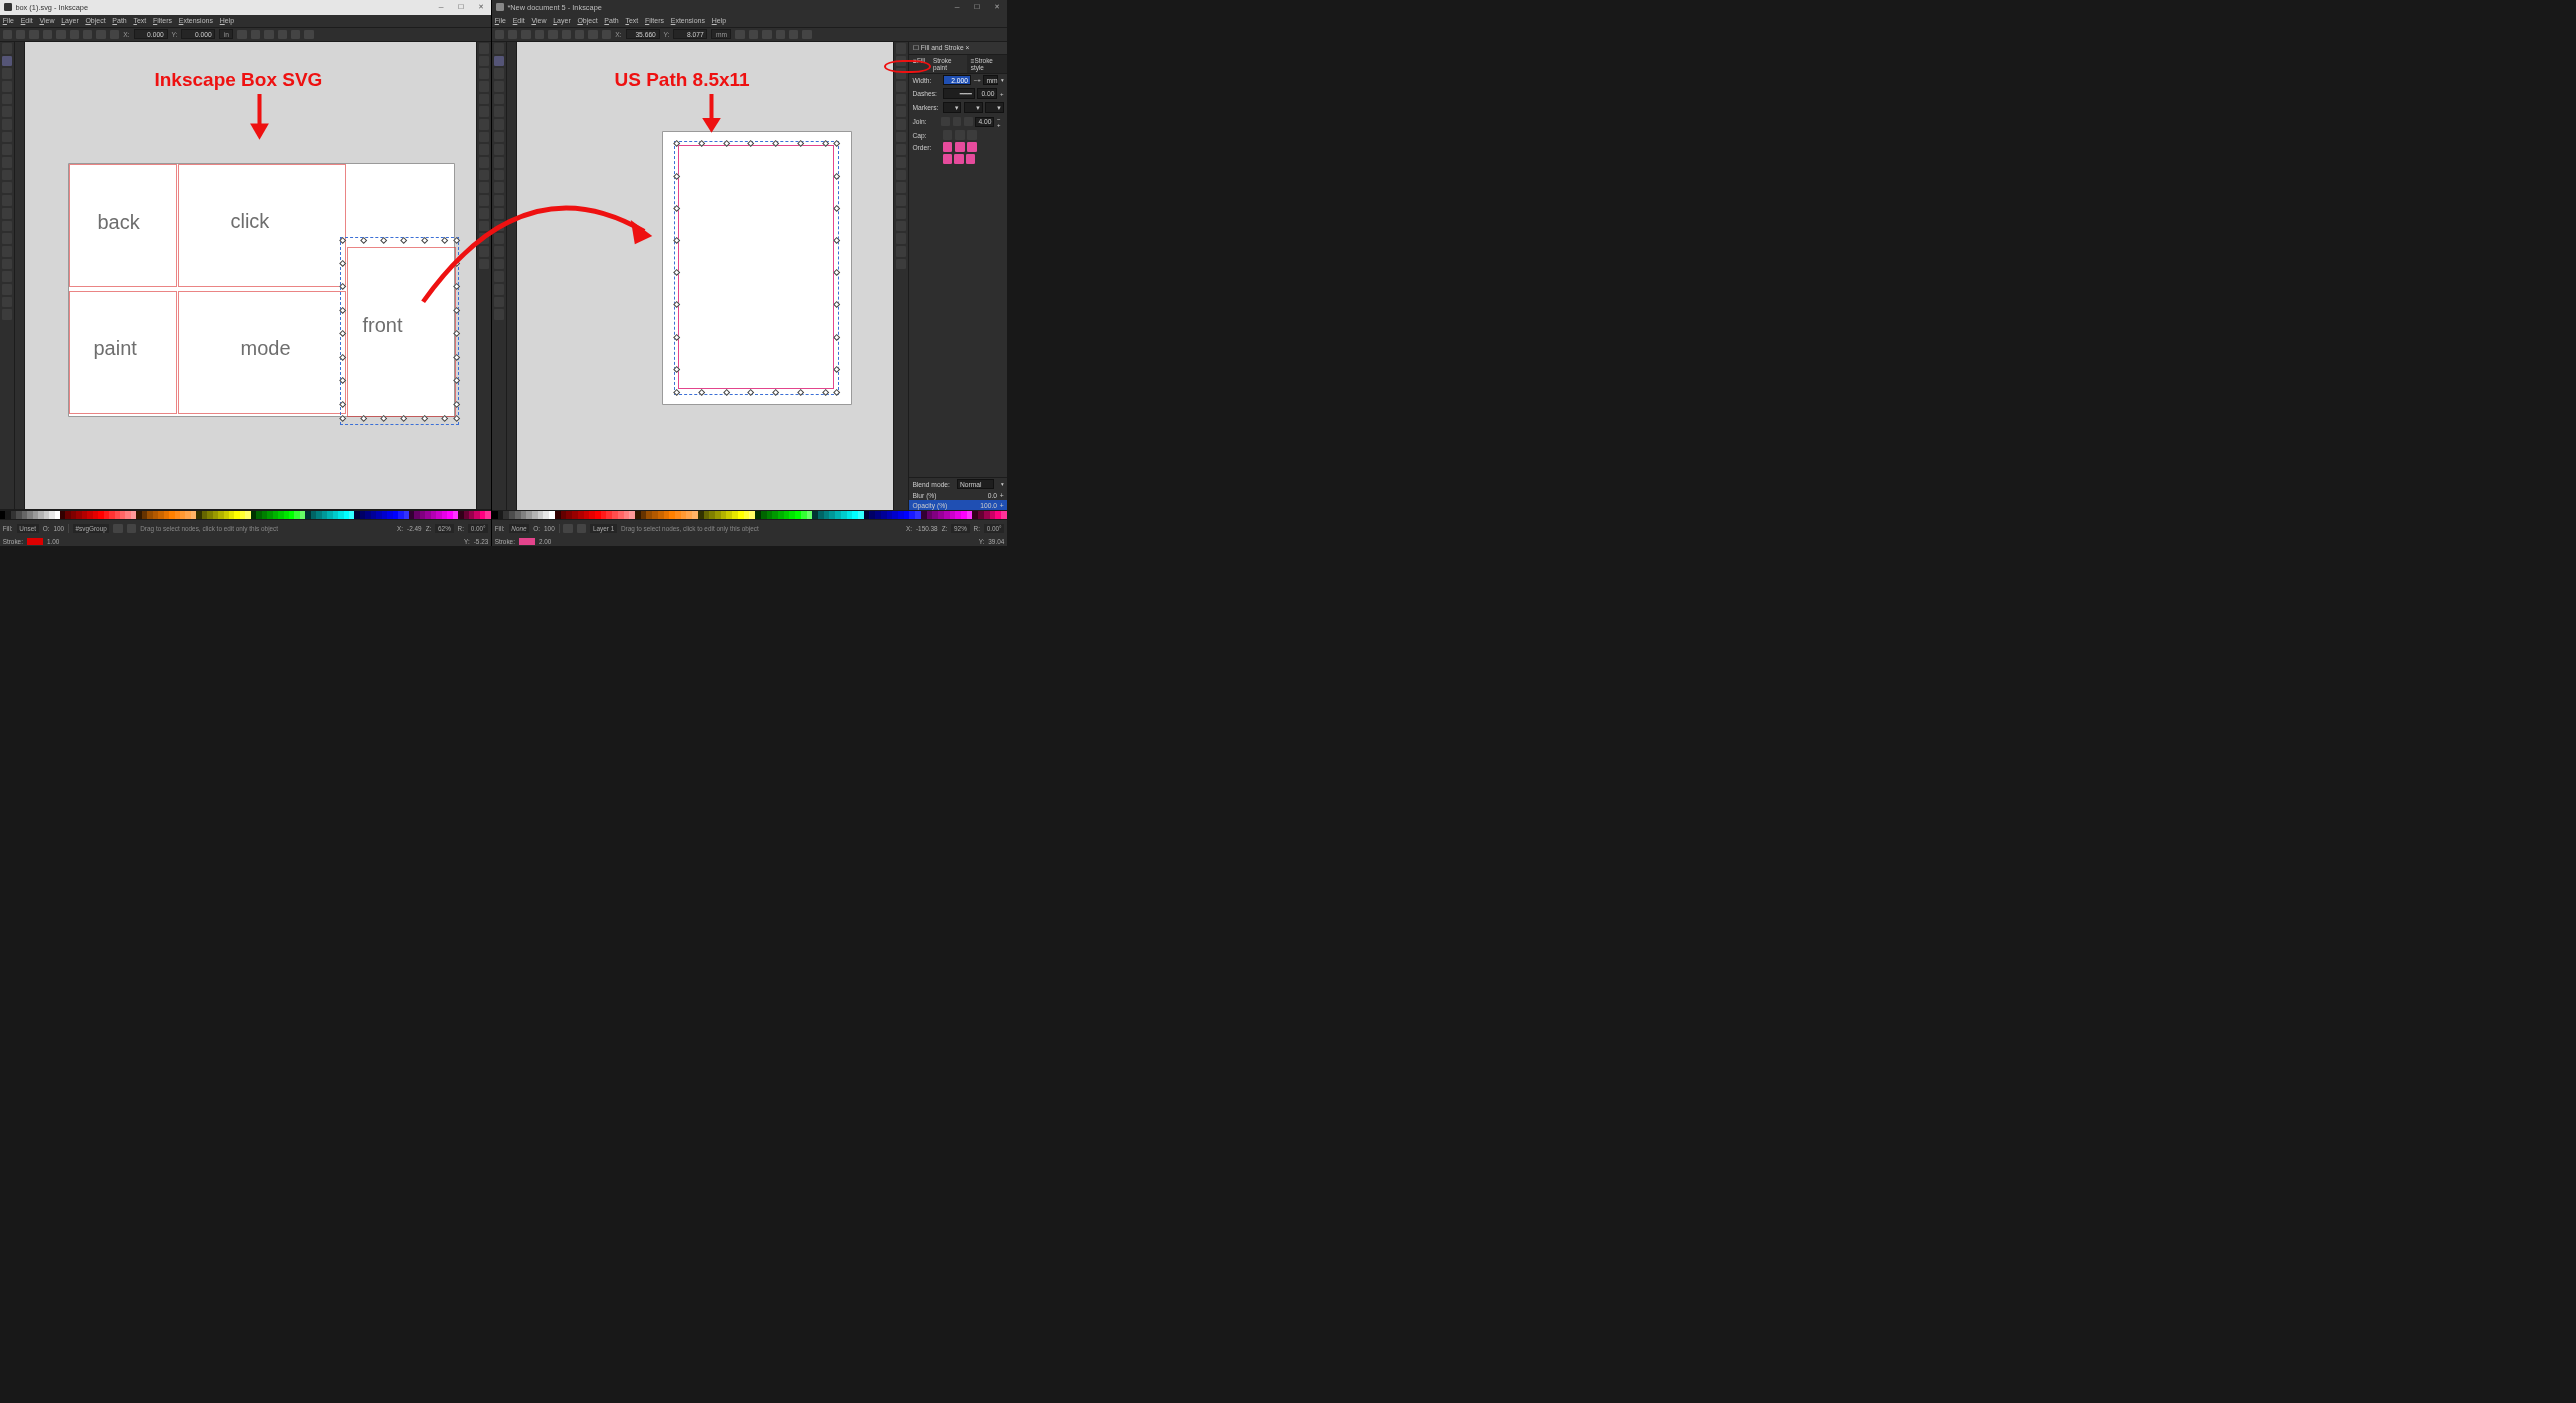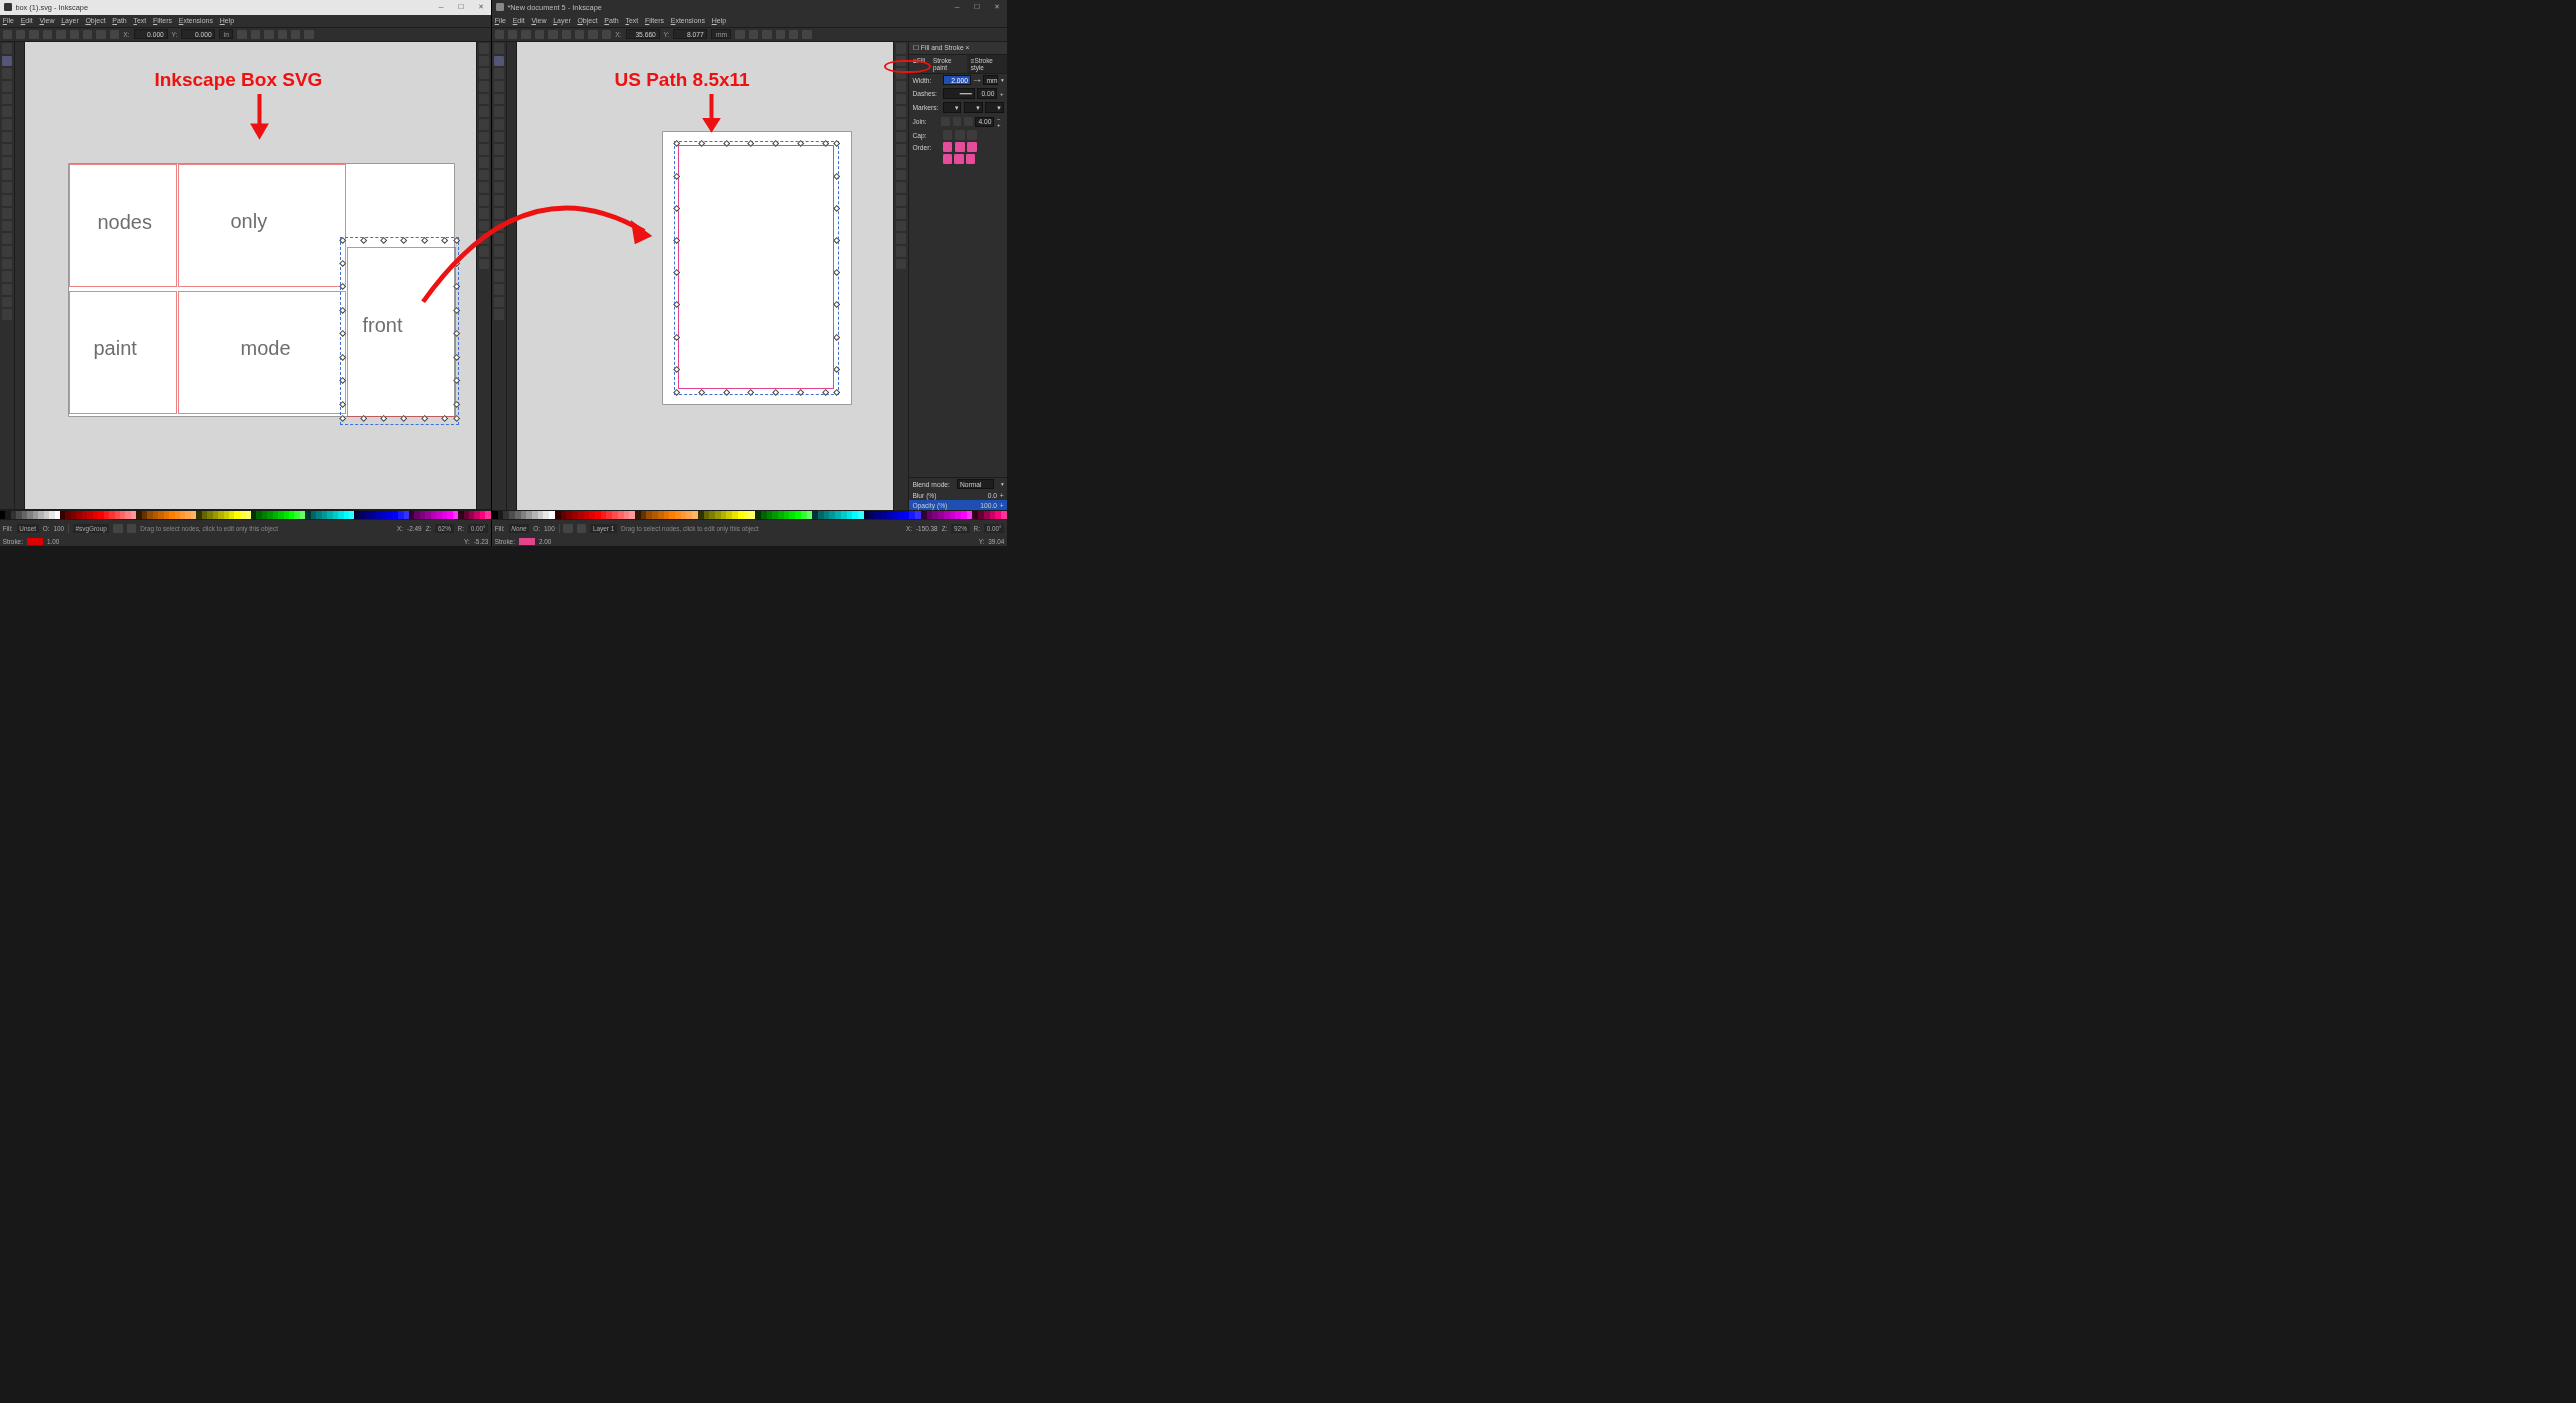--- a/index.html
+++ b/index.html
@@ -162,22 +162,22 @@
 
           <div class="boxpanel" style="left:109px;top:0.7px;width:168px;height:123px"></div>
 
           <div class="boxpanel" style="left:0;top:127px;width:108px;height:123px"></div>
 
           <div class="boxpanel" style="left:109px;top:127px;width:168px;height:123px"></div>
 
           <div class="boxpanel" style="left:278px;top:83px;width:109px;height:170px;border-color:rgba(220,50,50,.6)"></div>
         </div>
 
-        <div class="boxlabel" style="left:72px;top:169px">nodes</div>
-        <div class="boxlabel" style="left:205px;top:168px">only</div>
+        <div class="boxlabel" style="left:72px;top:169px">back</div>
+        <div class="boxlabel" style="left:205px;top:168px">click</div>
         <div class="boxlabel" style="left:68px;top:295px">paint</div>
         <div class="boxlabel" style="left:215px;top:295px">mode</div>
         <div class="boxlabel" style="left:337px;top:272px">front</div>
 
         <div class="selrect" style="left:315px;top:195px;width:119px;height:188px"></div>
 
         <div class="anno" style="left:129px; top:27px">Inkscape Box SVG</div>
         <svg class="arrowV" style="left:221px;top:52px" width="27" height="47" viewBox="0 0 40 70">
           <line x1="20" y1="0" x2="20" y2="50" stroke="#e11" stroke-width="6"></line>
           <polygon points="20,68 6,44 34,44" fill="#e11"></polygon>

